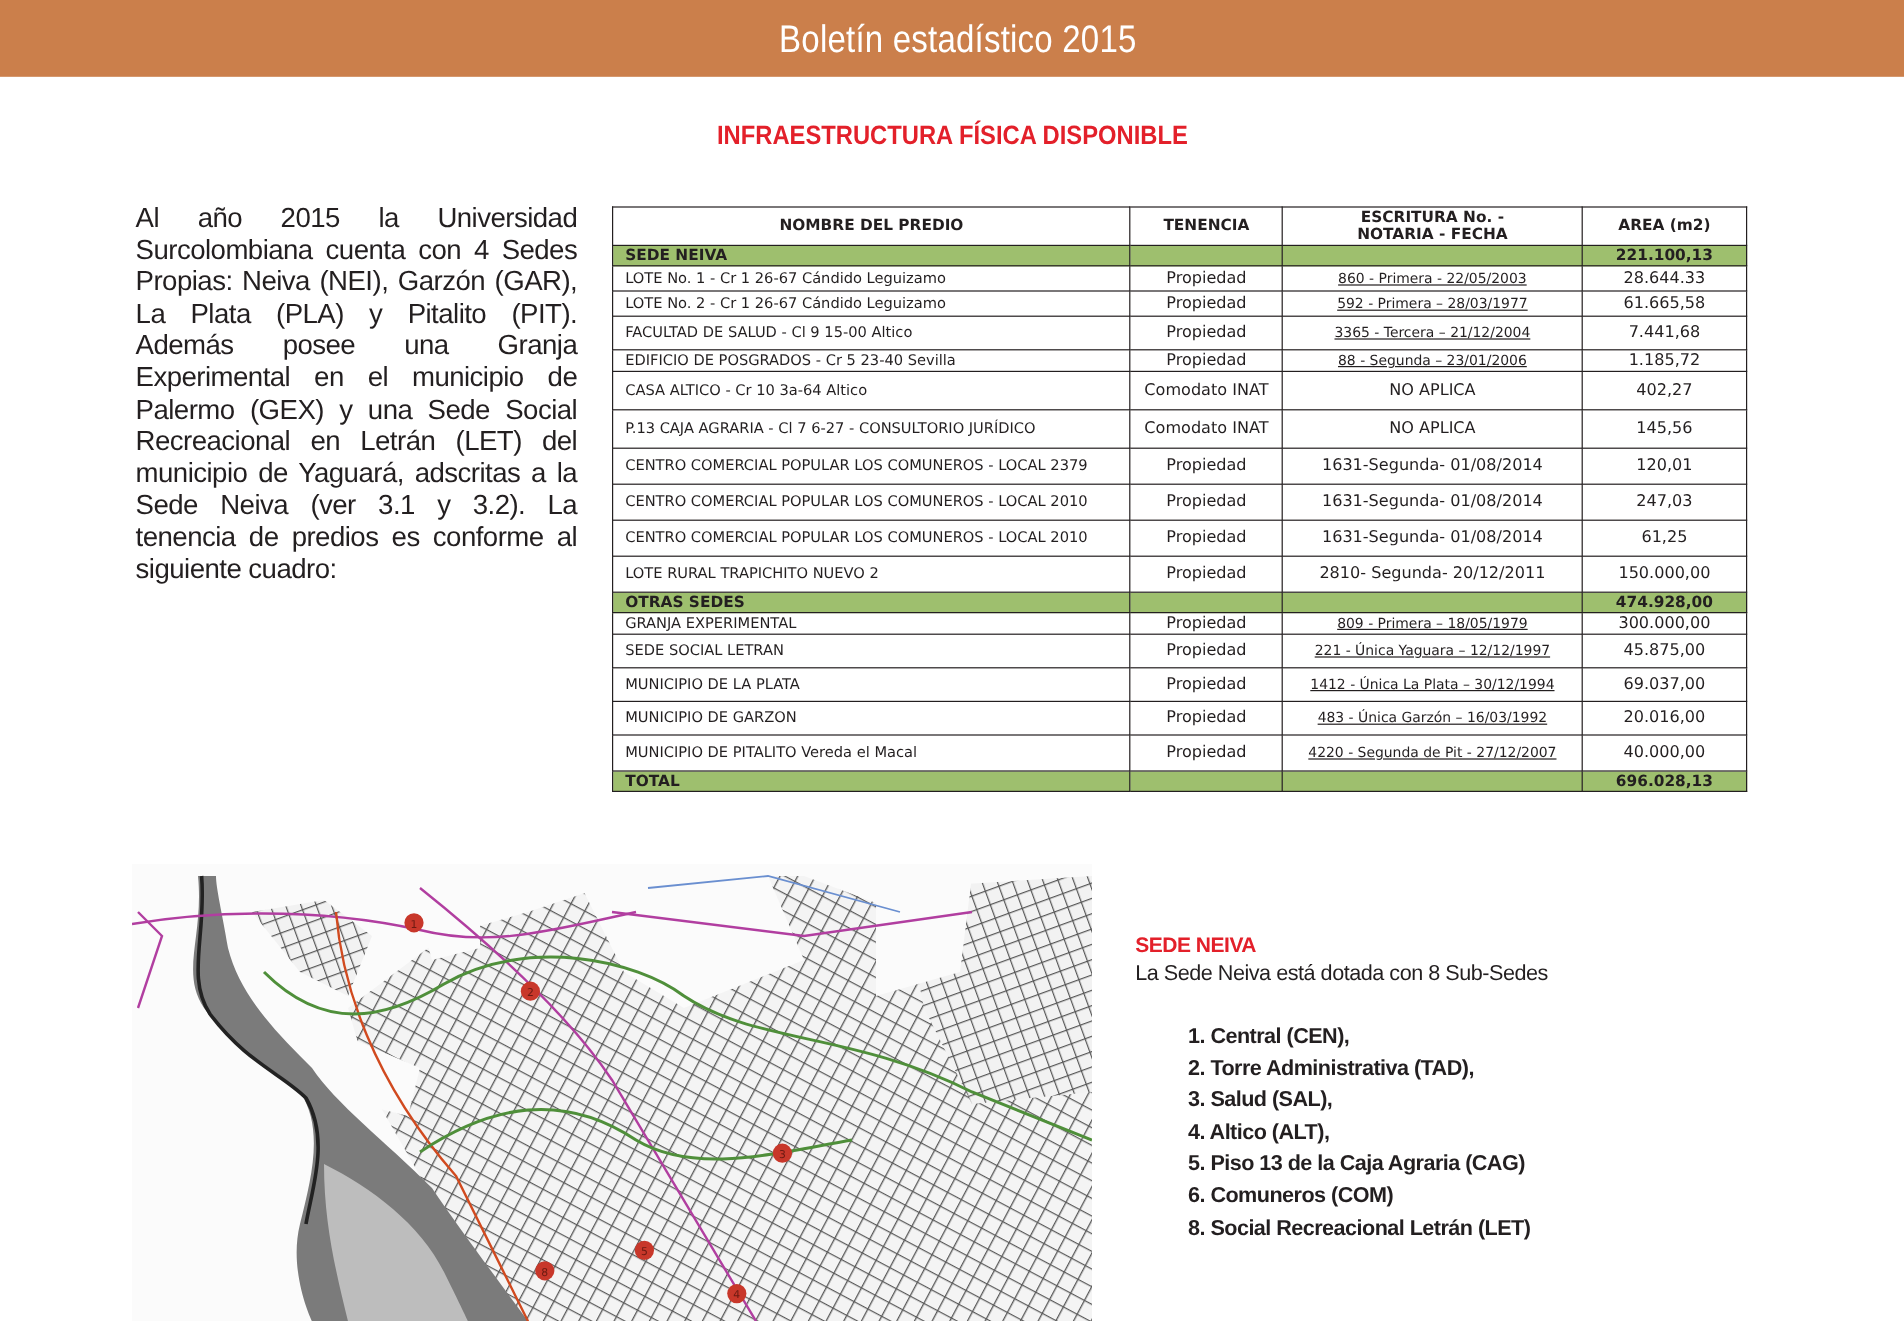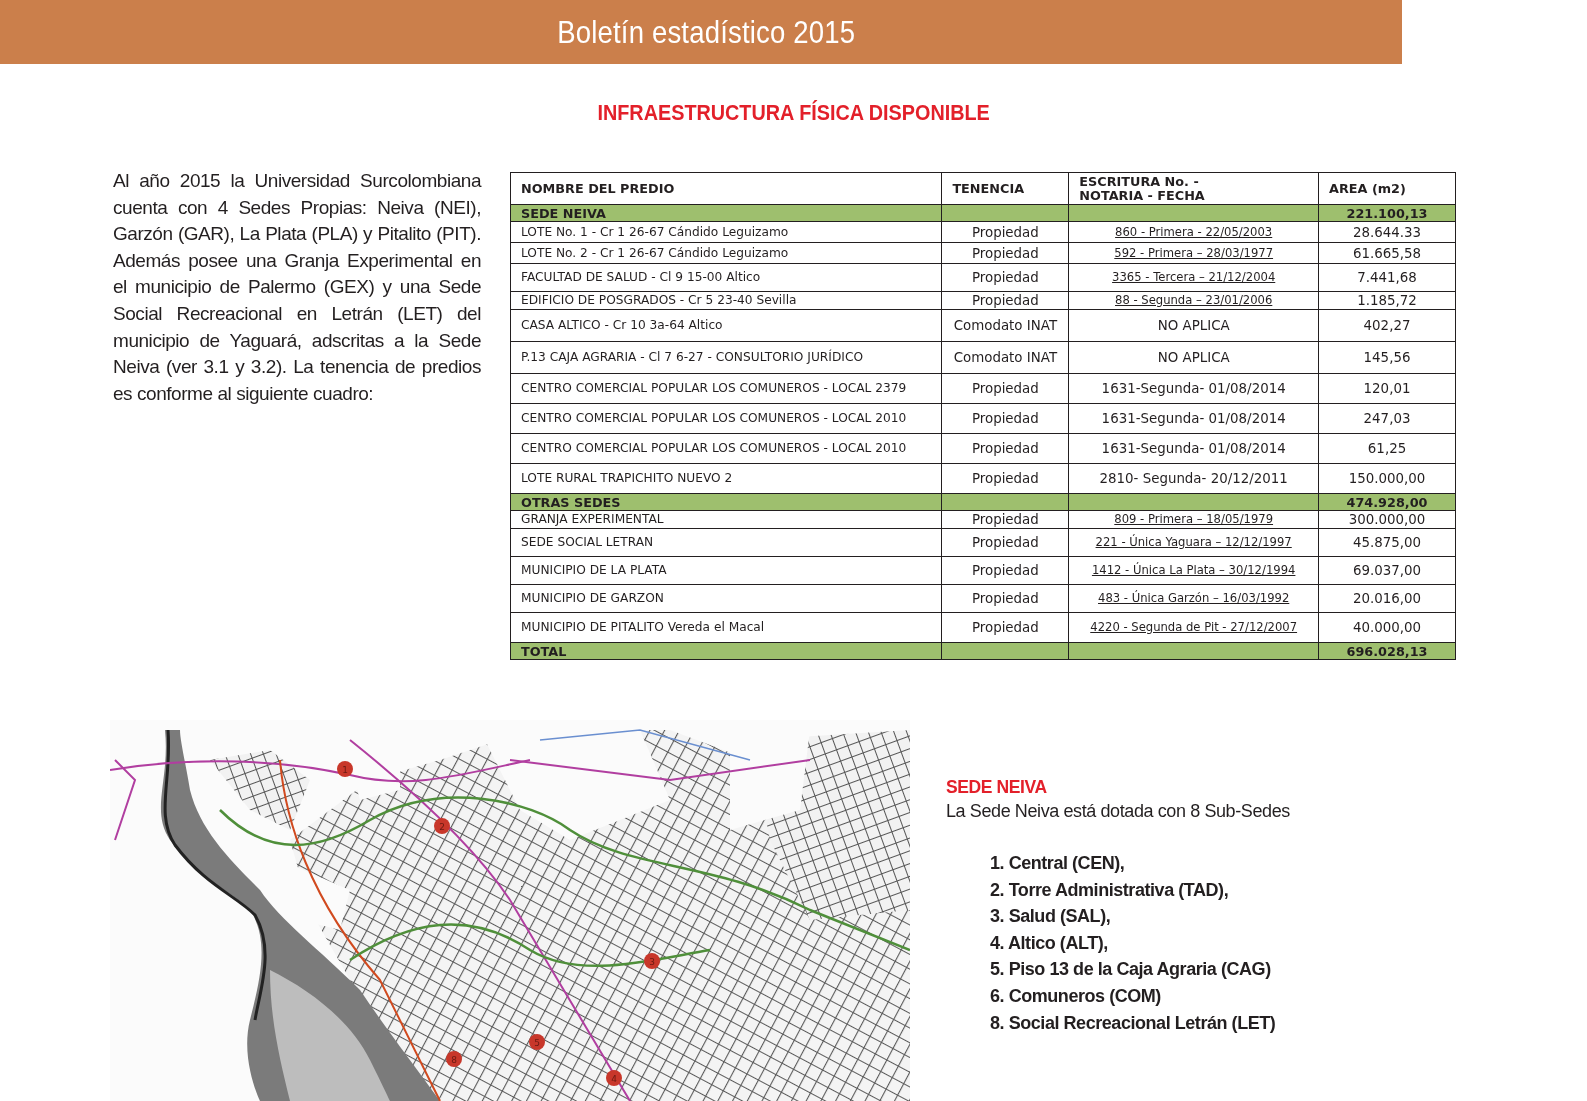--- a/index.html
+++ b/index.html
@@ -1,48 +1,48 @@
 <!DOCTYPE html>
 <html><head>
 <meta charset="utf-8">
 <style>
   * { box-sizing: border-box; margin: 0; padding: 0; }
   html, body { width: 1587px; height: 1101px; background: #ffffff; overflow: hidden; }
   body { position: relative; font-family: "Liberation Sans", sans-serif; color: #231f20; }
 
   .header-band {
-    position: absolute; left: 0; top: 0; width: 1402px; height: 64px;
+    position: absolute; left: 0; top: 0; width: 1587px; height: 64px;
     background: #cb7f4b; display: flex; align-items: center; justify-content: center;
   }
   .header-title {
     color: #ffffff; font-family: "Liberation Sans", sans-serif; font-size: 32px;
     transform: scaleX(0.86); letter-spacing: 0.2px; margin-left: 10px;
   }
 
   .section-title {
     position: absolute; left: 0; top: 100px; width: 1587px; text-align: center;
     color: #e3202a; font-weight: bold; font-size: 22px; letter-spacing: 0px;
     transform: scaleX(0.9); transform-origin: 795px 0;
   }
 
   .intro {
     position: absolute; left: 113px; top: 168px; width: 368px;
-    font-size: 19px; line-height: 26.6px; text-align: justify; color: #231f20;
+    font-size: 23px; line-height: 26.6px; text-align: justify; color: #231f20;
     font-family: "Liberation Sans", sans-serif; letter-spacing: -0.45px;
   }
 
   table.predios {
     position: absolute; left: 510px; top: 172px; width: 946px;
     border-collapse: collapse; font-family: "DejaVu Sans", sans-serif;
     font-size: 12.2px; color: #231f20; line-height: 13px;
   }
   table.predios td, table.predios th {
     border: 1.5px solid #231f20; padding: 0 10px; vertical-align: middle;
   }
-  table.predios th { font-weight: bold; font-size: 12.8px; text-align: left; height: 32px; line-height: 14px; }
+  table.predios th { font-weight: bold; font-size: 12.8px; text-align: center; height: 32px; line-height: 14px; }
   table.predios th.col-name { width: 432px; }
   table.predios th.col-ten { width: 127px; }
   table.predios th.col-esc { width: 250px; }
   table.predios th.col-area { width: 137px; }
   table.predios tr.group td { background: #9ebf6e; font-weight: bold; height: 17px; font-size: 12.8px; }
   table.predios td.c { text-align: center; }
   table.predios td.ten { font-size: 13.4px; }
   table.predios td.area { text-align: center; font-size: 13.4px; }
   table.predios td.esc { font-size: 11.6px; text-decoration: underline; }
   table.predios tr.h21 td { height: 21px; }

